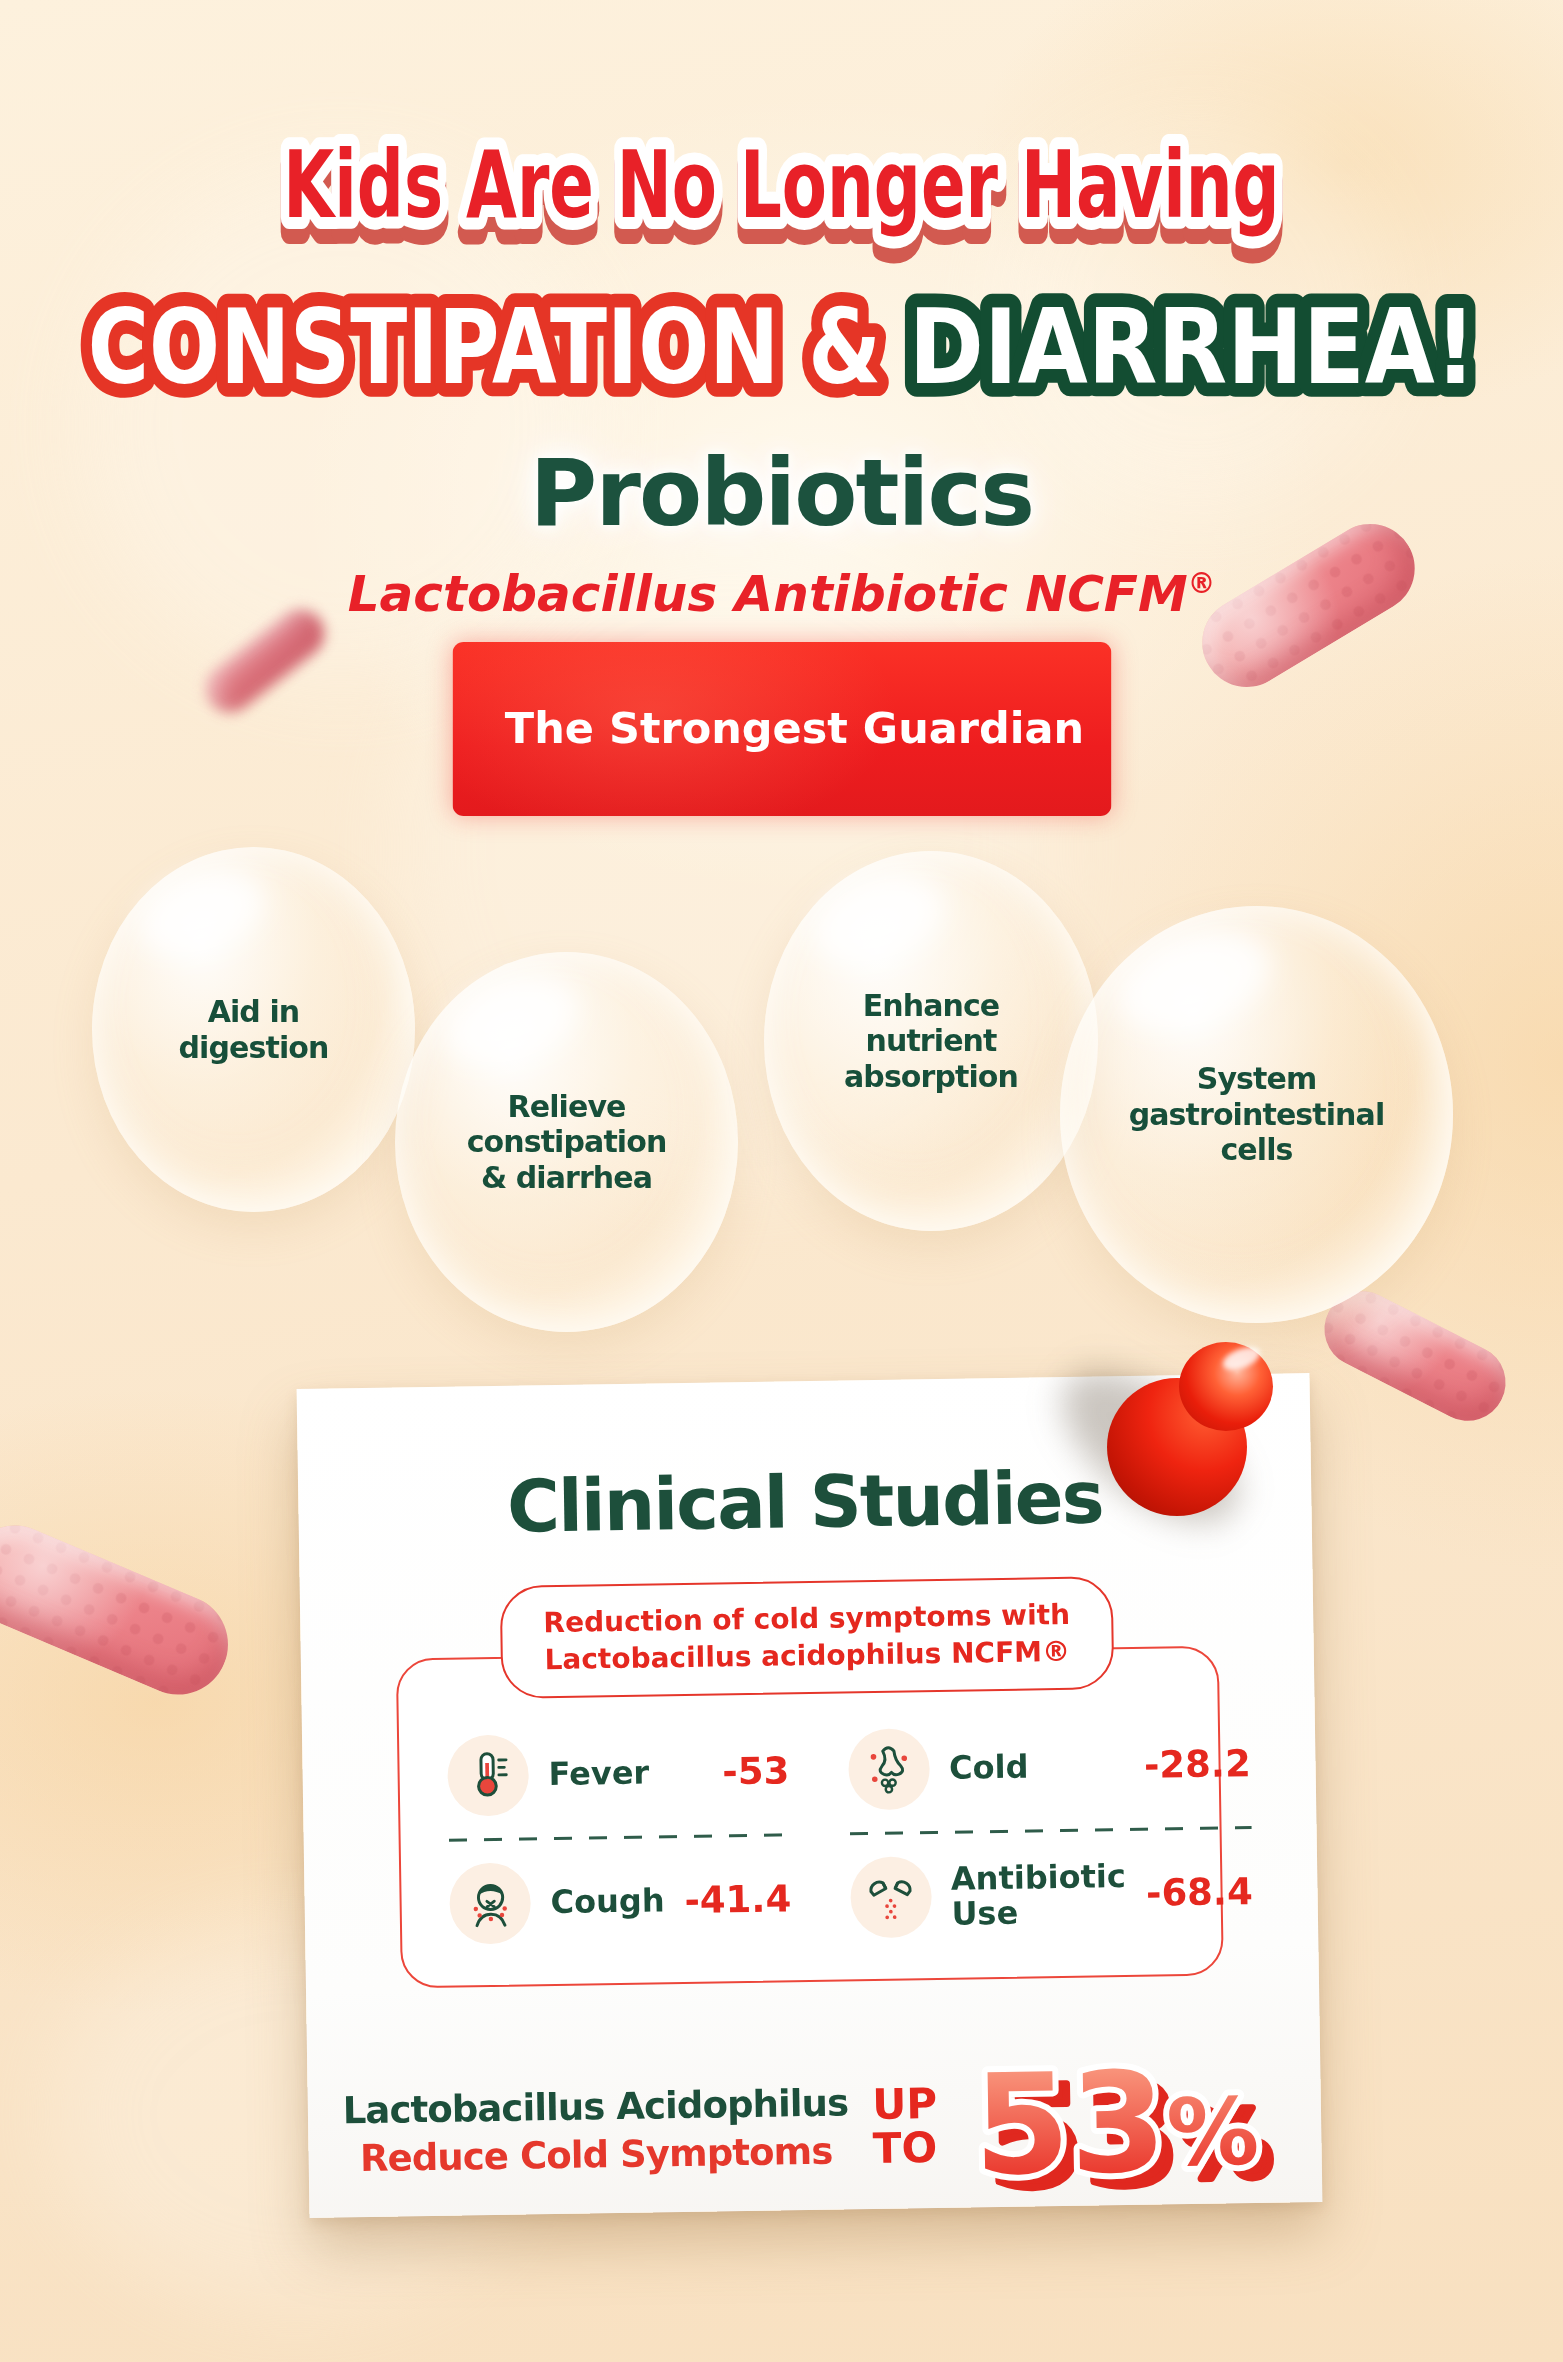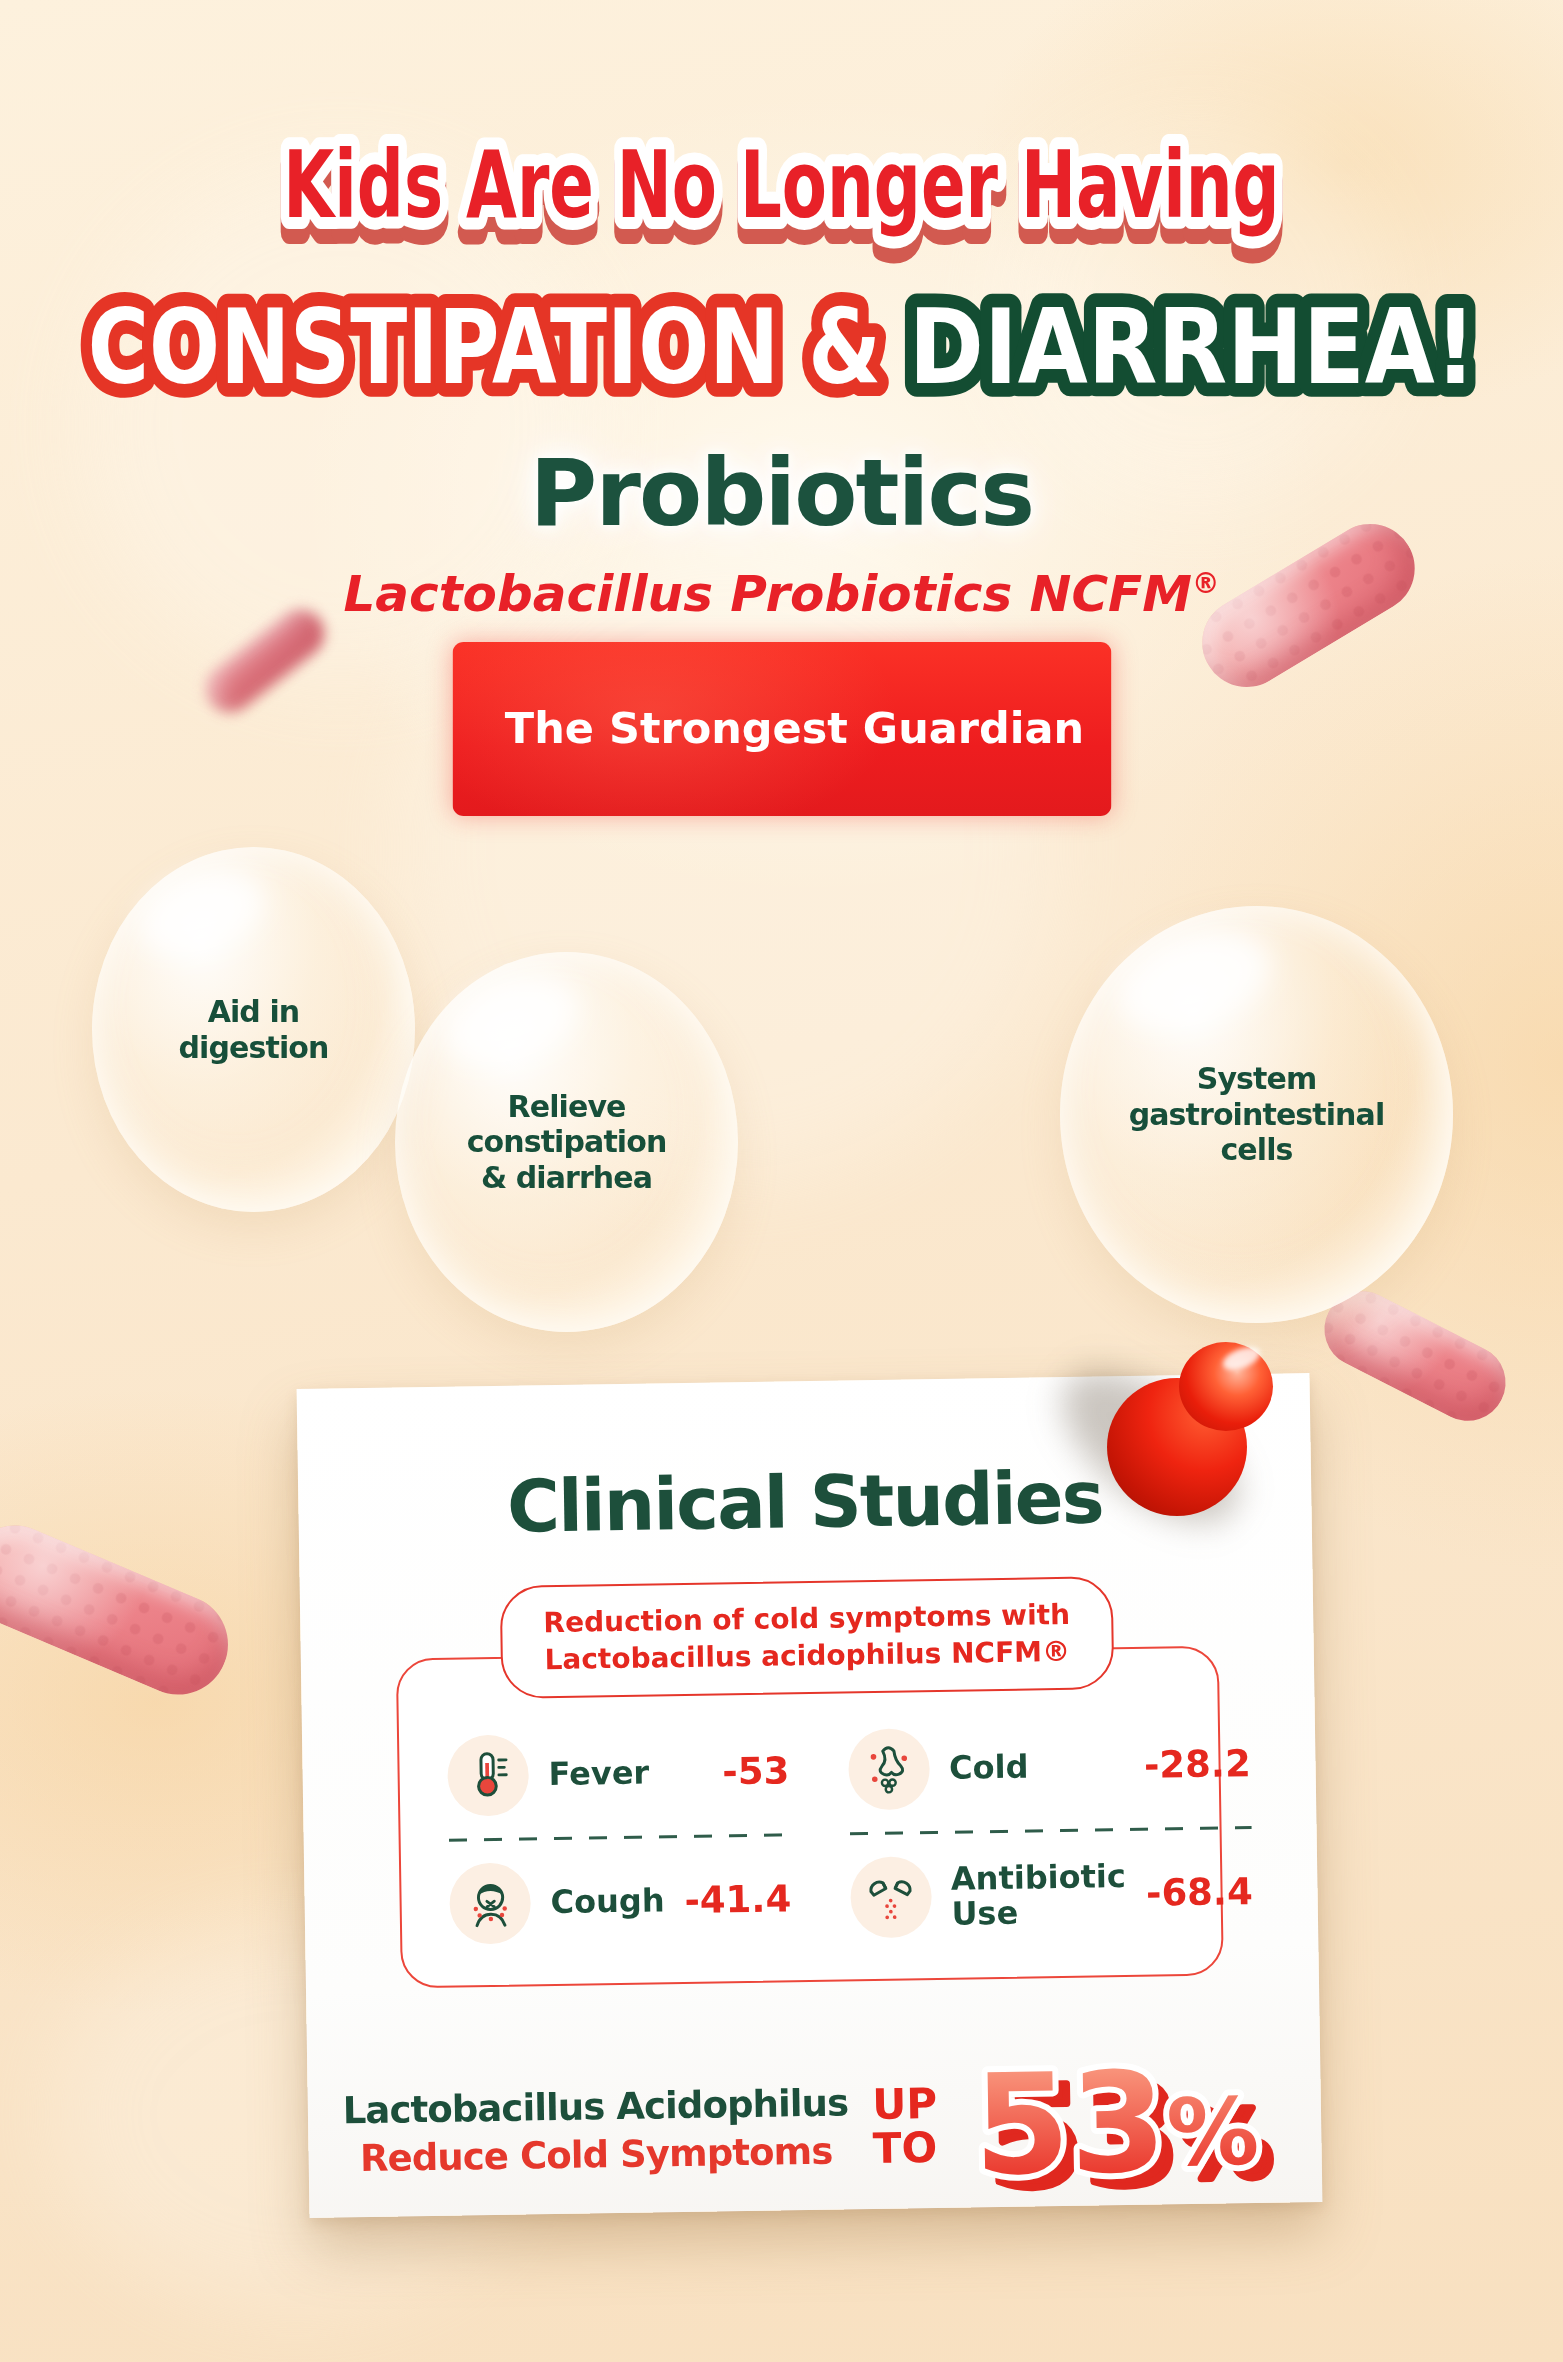--- a/index.html
+++ b/index.html
@@ -166,35 +166,40 @@
   <svg class="title-svg" width="1563" height="369" viewBox="0 0 1694 400">
     <text class="t-shadow" x="847" y="150" text-anchor="middle" font-size="100" textLength="1080" lengthAdjust="spacingAndGlyphs" transform="translate(0,16)">Kids Are No Longer Having</text>
     <text class="t-main" x="847" y="150" text-anchor="middle" font-size="100" textLength="1080" lengthAdjust="spacingAndGlyphs">Kids Are No Longer Having</text>
     <text class="t2 t2-red" x="95" y="330" font-size="112" textLength="860" lengthAdjust="spacingAndGlyphs">CONSTIPATION &amp;</text>
     <text class="t2 t2-green" x="985" y="330" font-size="112" textLength="615" lengthAdjust="spacingAndGlyphs">DIARRHEA!</text>
   </svg>
 
   <div class="probiotics">Probiotics</div>
 
   <div class="strain">
-    <span>Lactobacillus Probiotics NCFM</span><span class="sup">®</span>
+    <span>Lactobacillus Antibiotic NCFM</span><span class="sup">®</span>
   </div>
 
   <div class="banner">
     <span>The Strongest Guardian</span>
   </div>
 
   <div class="bubble bu1">
     <div class="bubble-text">Aid in
 digestion</div>
   </div>
   <div class="bubble bu2">
     <div class="bubble-text">Relieve
 constipation
 &amp; diarrhea</div>
+  </div>
+  <div class="bubble bu3">
+    <div class="bubble-text">Enhance
+nutrient
+absorption</div>
   </div>
   <div class="bubble bu4">
     <div class="bubble-text">System
 gastrointestinal
 cells</div>
   </div>
 
   <div class="card">
     <div class="clinical-heading">Clinical Studies</div>
 

